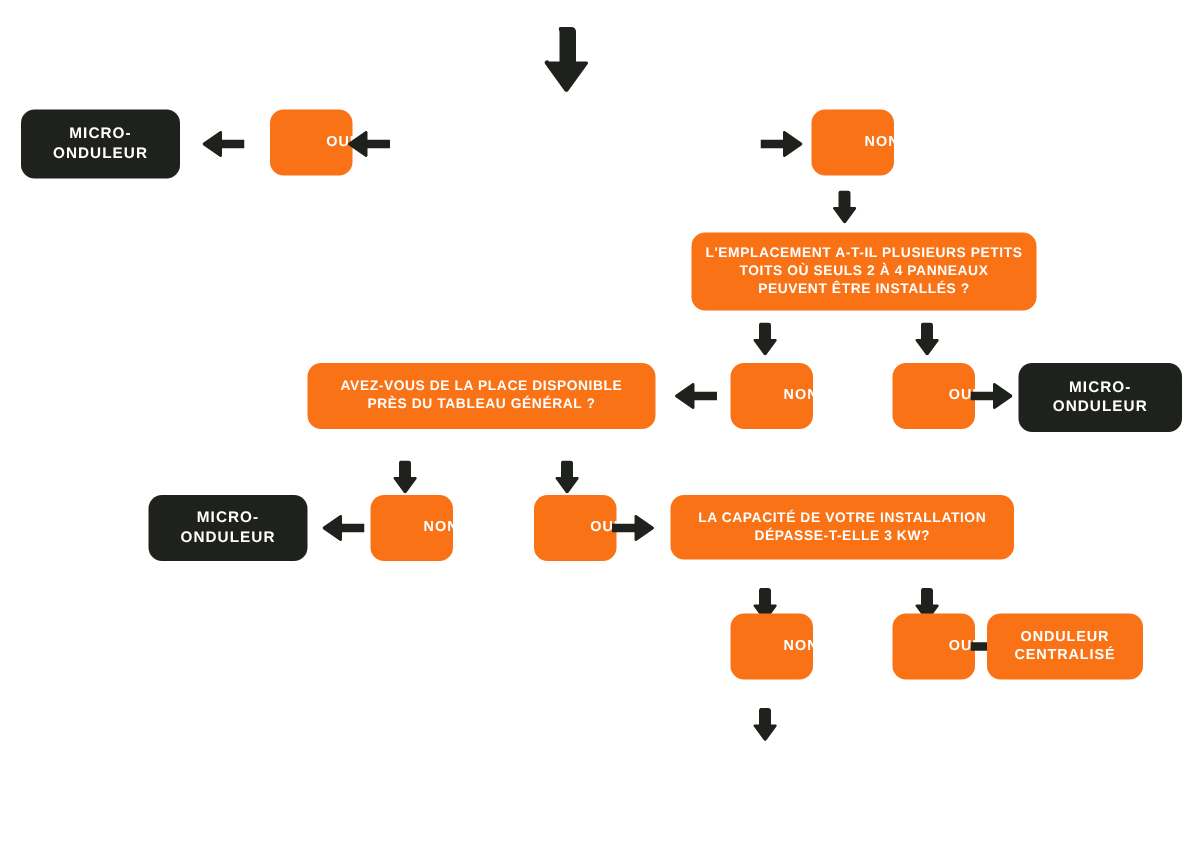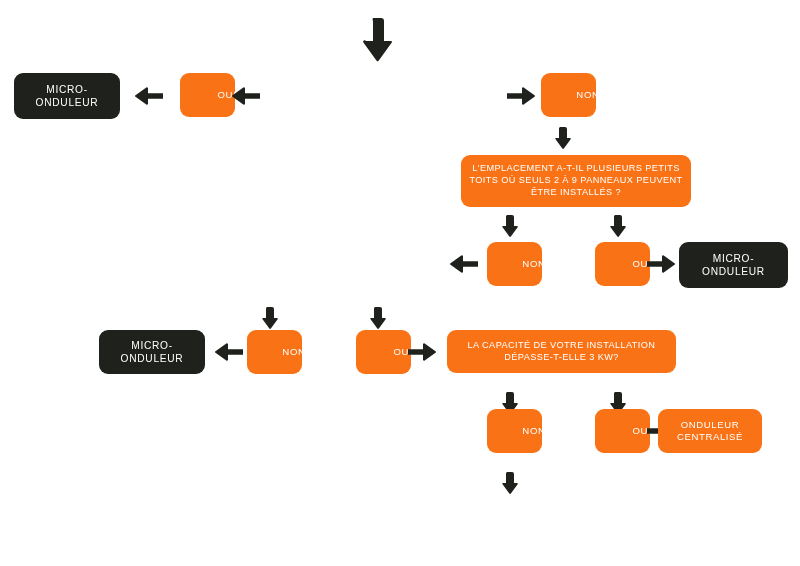--- a/index.html
+++ b/index.html
@@ -17,21 +17,21 @@
   }
   .node {
     position: absolute;
     box-sizing: border-box;
     display: flex;
     align-items: center;
     justify-content: center;
     text-align: center;
     border-radius: 9px;
     color: #ffffff;
-    font-weight: normal;
+    font-weight: bold;
     letter-spacing: 0.4px;
     line-height: 1.28;
     padding: 3px 8px;
     -webkit-font-smoothing: antialiased;
   }
   .node.orange { background: #F97316; }
   .node.dark   { background: #1F221C; }
 
   .q      { font-size: 9.2px; }
   .ans    { font-size: 9.6px; letter-spacing: 0.7px; padding-left: 47px; }
@@ -92,35 +92,38 @@
     <span>NON</span>
   </div>
 
   <div class="arrow" style="left:552px; top:126px; width:20px; height:24px;">
     <svg width="17" height="22" viewBox="0 0 17 22" aria-hidden="true">
       <path d="M6 0 h5 a2 2 0 0 1 2 2 v9 h3 a0.8 0.8 0 0 1 0.65 1.3 l-6.6 9 a1.2 1.2 0 0 1 -1.9 0 l-6.6 -9 A0.8 0.8 0 0 1 2 11 h3 V2 A2 2 0 0 1 6 0 z" fill="#1F221C"></path>
     </svg>
   </div>
 
   <div class="node orange q" style="left:461px; top:155px; width:230px; height:52px;">
-    <span>L'EMPLACEMENT A-T-IL PLUSIEURS PETITS TOITS OÙ SEULS 2 À 9 PANNEAUX PEUVENT ÊTRE INSTALLÉS ?</span>
+    <span>L'EMPLACEMENT A-T-IL PLUSIEURS PETITS TOITS OÙ SEULS 2 À 4 PANNEAUX PEUVENT ÊTRE INSTALLÉS ?</span>
   </div>
 
   <div class="arrow" style="left:499px; top:214px; width:20px; height:24px;">
     <svg width="17" height="22" viewBox="0 0 17 22" aria-hidden="true">
       <path d="M6 0 h5 a2 2 0 0 1 2 2 v9 h3 a0.8 0.8 0 0 1 0.65 1.3 l-6.6 9 a1.2 1.2 0 0 1 -1.9 0 l-6.6 -9 A0.8 0.8 0 0 1 2 11 h3 V2 A2 2 0 0 1 6 0 z" fill="#1F221C"></path>
     </svg>
   </div>
 
   <div class="arrow" style="left:607px; top:214px; width:20px; height:24px;">
     <svg width="17" height="22" viewBox="0 0 17 22" aria-hidden="true">
       <path d="M6 0 h5 a2 2 0 0 1 2 2 v9 h3 a0.8 0.8 0 0 1 0.65 1.3 l-6.6 9 a1.2 1.2 0 0 1 -1.9 0 l-6.6 -9 A0.8 0.8 0 0 1 2 11 h3 V2 A2 2 0 0 1 6 0 z" fill="#1F221C"></path>
     </svg>
   </div>
 
+  <div class="node orange q" style="left:205px; top:242px; width:232px; height:44px;">
+    <span>AVEZ-VOUS DE LA PLACE DISPONIBLE PRÈS DU TABLEAU GÉNÉRAL ?</span>
+  </div>
 
   <div class="arrow" style="left:449px; top:254px; width:30px; height:20px;">
     <svg width="28" height="18" viewBox="0 0 28 18" aria-hidden="true">
       <path d="M28 6.2 h-15 V1.4 a1 1 0 0 0 -1.7 -0.8 L0.5 8.2 a1 1 0 0 0 0 1.6 l10.8 7.6 a1 1 0 0 0 1.7 -0.8 V11.8 H28 z" fill="#1F221C"></path>
     </svg>
   </div>
 
   <div class="node orange ans" style="left:487px; top:242px; width:43px; height:44px;">
     <span>NON</span>
   </div>

